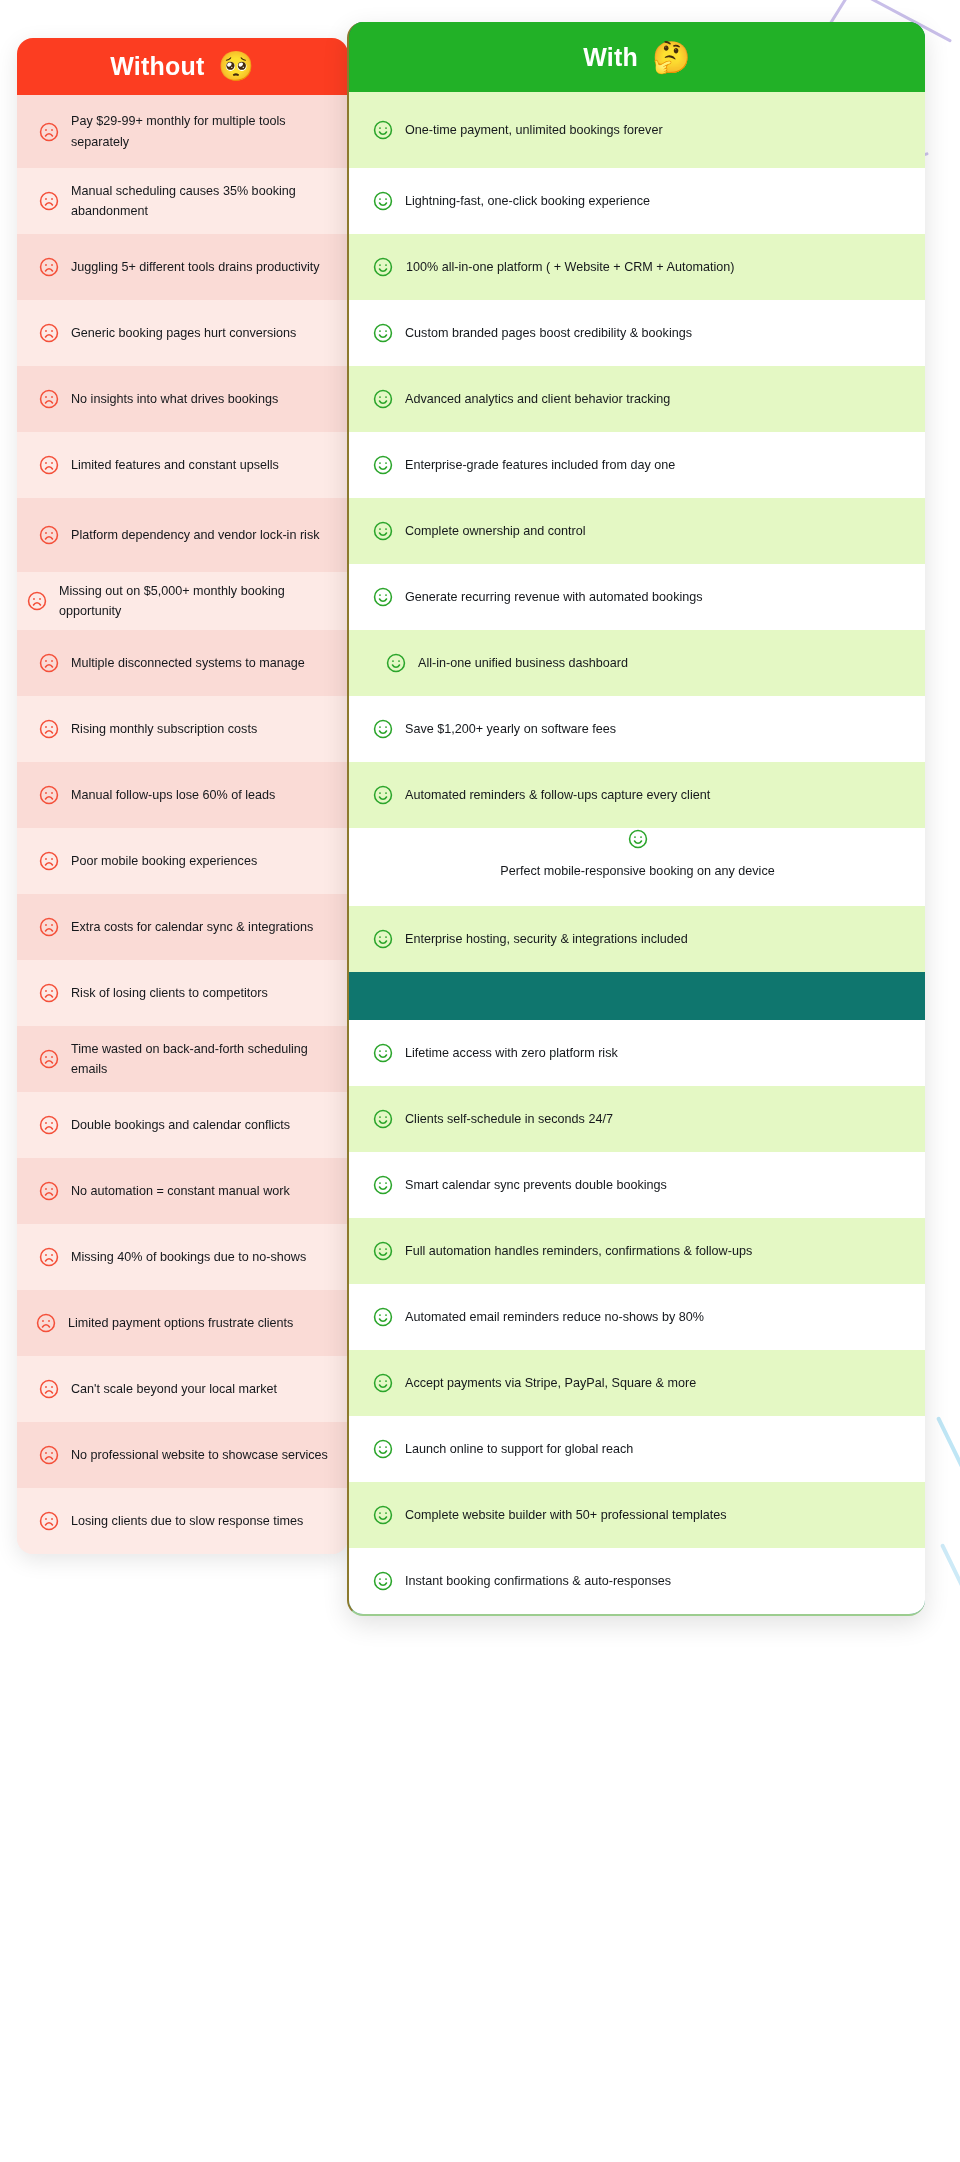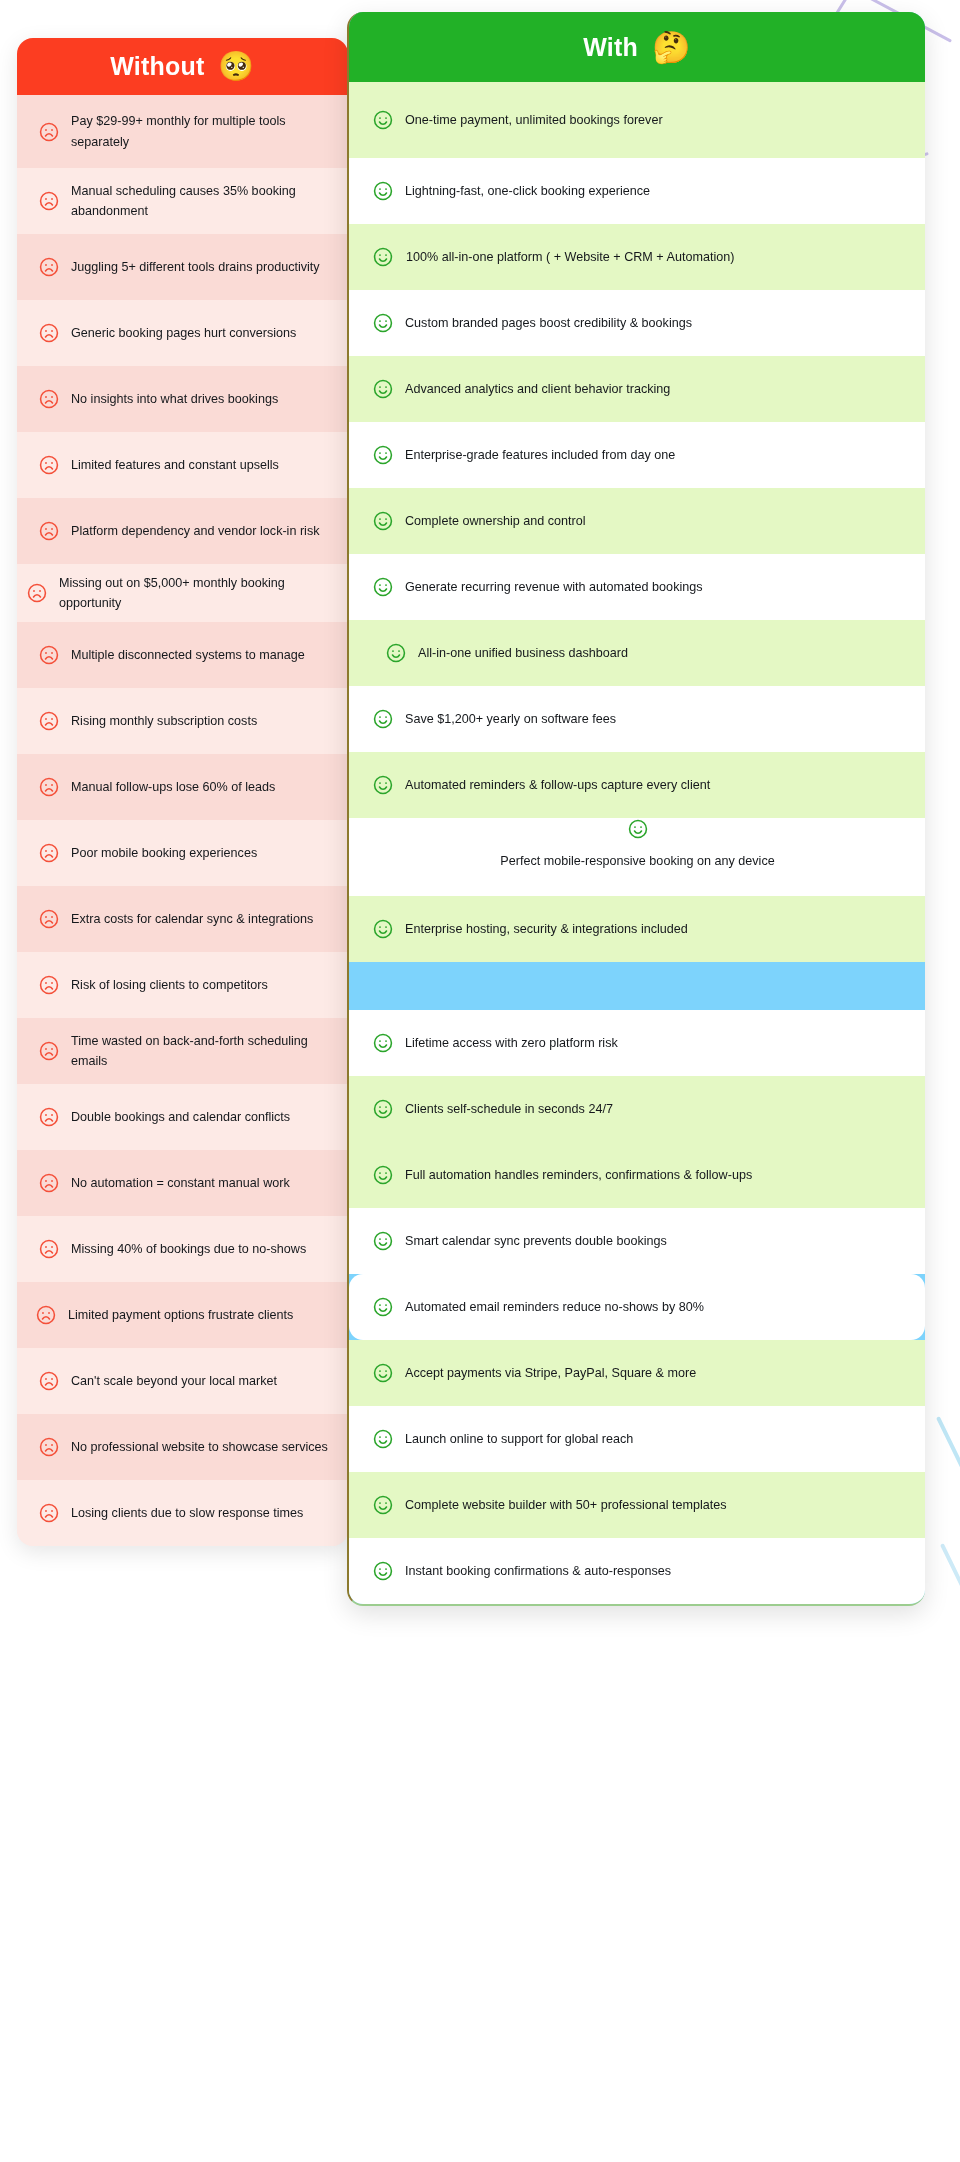--- a/index.html
+++ b/index.html
@@ -30,24 +30,24 @@
 
   .panel{position:absolute;overflow:hidden;}
 
   #panel-without{
     left:17px;top:38px;width:331px;
     border-radius:16px 16px 16px 16px;
     box-shadow:0 6px 22px rgba(0,0,0,.10);
     background:#fdeae6;
   }
   #panel-with{
-    left:347px;top:12px;width:578px;
+    left:347px;top:22px;width:578px;
     border-radius:16px;
     box-shadow:0 8px 26px rgba(0,0,0,.12);
-    background:#7dd3fc;
+    background:#0f766e;
     border-left:2px solid #8c7a2e;
     border-bottom:2px solid #9ccd8f;
     box-sizing:border-box;
   }
 
   
   .panel-header{
     display:flex;align-items:center;justify-content:center;
     gap:14px;color:#fff;font-weight:bold;letter-spacing:.2px;
   }
@@ -144,21 +144,21 @@
         </div>
         <div class="row alt-b" style="height: 66px;">
           <span class="row-icon"><svg viewBox="0 0 24 24" width="22" height="22" fill="none" stroke="#F4503A" stroke-width="1.7" stroke-linecap="round">
               <circle cx="12" cy="12" r="9.2"></circle>
               <circle cx="8.7" cy="9.8" r="1" fill="#F4503A" stroke="none"></circle>
               <circle cx="15.3" cy="9.8" r="1" fill="#F4503A" stroke="none"></circle>
               <path d="M8.2 16.4c1-1.6 2.3-2.4 3.8-2.4s2.8 .8 3.8 2.4"></path>
             </svg></span>
           <span class="row-text">Limited features and constant upsells</span>
         </div>
-        <div class="row alt-a" style="height: 66px;">
+        <div class="row alt-a" style="height: 74px;">
           <span class="row-icon"><svg viewBox="0 0 24 24" width="22" height="22" fill="none" stroke="#F4503A" stroke-width="1.7" stroke-linecap="round">
               <circle cx="12" cy="12" r="9.2"></circle>
               <circle cx="8.7" cy="9.8" r="1" fill="#F4503A" stroke="none"></circle>
               <circle cx="15.3" cy="9.8" r="1" fill="#F4503A" stroke="none"></circle>
               <path d="M8.2 16.4c1-1.6 2.3-2.4 3.8-2.4s2.8 .8 3.8 2.4"></path>
             </svg></span>
           <span class="row-text">Platform dependency and vendor lock-in risk</span>
         </div>
         <div class="row alt-b" style="height: 58px; padding-left: 9px;">
           <span class="row-icon"><svg viewBox="0 0 24 24" width="22" height="22" fill="none" stroke="#F4503A" stroke-width="1.7" stroke-linecap="round">
@@ -432,39 +432,39 @@
         </div>
         <div class="row alt-a" style="height: 66px;">
           <span class="row-icon"><svg viewBox="0 0 24 24" width="22" height="22" fill="none" stroke="#2BA52B" stroke-width="1.7" stroke-linecap="round">
               <circle cx="12" cy="12" r="9.2"></circle>
               <circle cx="8.7" cy="9.9" r="1" fill="#2BA52B" stroke="none"></circle>
               <circle cx="15.3" cy="9.9" r="1" fill="#2BA52B" stroke="none"></circle>
               <path d="M8.2 14.2c1 1.6 2.3 2.4 3.8 2.4s2.8-.8 3.8-2.4"></path>
             </svg></span>
           <span class="row-text">Clients self-schedule in seconds 24/7</span>
         </div>
+        <div class="row alt-b" style="height: 66px;">
+          <span class="row-icon"><svg viewBox="0 0 24 24" width="22" height="22" fill="none" stroke="#2BA52B" stroke-width="1.7" stroke-linecap="round">
+              <circle cx="12" cy="12" r="9.2"></circle>
+              <circle cx="8.7" cy="9.9" r="1" fill="#2BA52B" stroke="none"></circle>
+              <circle cx="15.3" cy="9.9" r="1" fill="#2BA52B" stroke="none"></circle>
+              <path d="M8.2 14.2c1 1.6 2.3 2.4 3.8 2.4s2.8-.8 3.8-2.4"></path>
+            </svg></span>
+          <span class="row-text">Smart calendar sync prevents double bookings</span>
+        </div>
         <div class="row alt-a" style="height: 66px;">
           <span class="row-icon"><svg viewBox="0 0 24 24" width="22" height="22" fill="none" stroke="#2BA52B" stroke-width="1.7" stroke-linecap="round">
               <circle cx="12" cy="12" r="9.2"></circle>
               <circle cx="8.7" cy="9.9" r="1" fill="#2BA52B" stroke="none"></circle>
               <circle cx="15.3" cy="9.9" r="1" fill="#2BA52B" stroke="none"></circle>
               <path d="M8.2 14.2c1 1.6 2.3 2.4 3.8 2.4s2.8-.8 3.8-2.4"></path>
             </svg></span>
           <span class="row-text">Full automation handles reminders, confirmations &amp; follow-ups</span>
         </div>
         <div class="row alt-b" style="height: 66px;">
-          <span class="row-icon"><svg viewBox="0 0 24 24" width="22" height="22" fill="none" stroke="#2BA52B" stroke-width="1.7" stroke-linecap="round">
-              <circle cx="12" cy="12" r="9.2"></circle>
-              <circle cx="8.7" cy="9.9" r="1" fill="#2BA52B" stroke="none"></circle>
-              <circle cx="15.3" cy="9.9" r="1" fill="#2BA52B" stroke="none"></circle>
-              <path d="M8.2 14.2c1 1.6 2.3 2.4 3.8 2.4s2.8-.8 3.8-2.4"></path>
-            </svg></span>
-          <span class="row-text">Smart calendar sync prevents double bookings</span>
-        </div>
-        <div class="row alt-b" style="height: 66px; border-radius: 14px;">
           <span class="row-icon"><svg viewBox="0 0 24 24" width="22" height="22" fill="none" stroke="#2BA52B" stroke-width="1.7" stroke-linecap="round">
               <circle cx="12" cy="12" r="9.2"></circle>
               <circle cx="8.7" cy="9.9" r="1" fill="#2BA52B" stroke="none"></circle>
               <circle cx="15.3" cy="9.9" r="1" fill="#2BA52B" stroke="none"></circle>
               <path d="M8.2 14.2c1 1.6 2.3 2.4 3.8 2.4s2.8-.8 3.8-2.4"></path>
             </svg></span>
           <span class="row-text">Automated email reminders reduce no-shows by 80%</span>
         </div>
         <div class="row alt-a" style="height: 66px;">
           <span class="row-icon"><svg viewBox="0 0 24 24" width="22" height="22" fill="none" stroke="#2BA52B" stroke-width="1.7" stroke-linecap="round">

